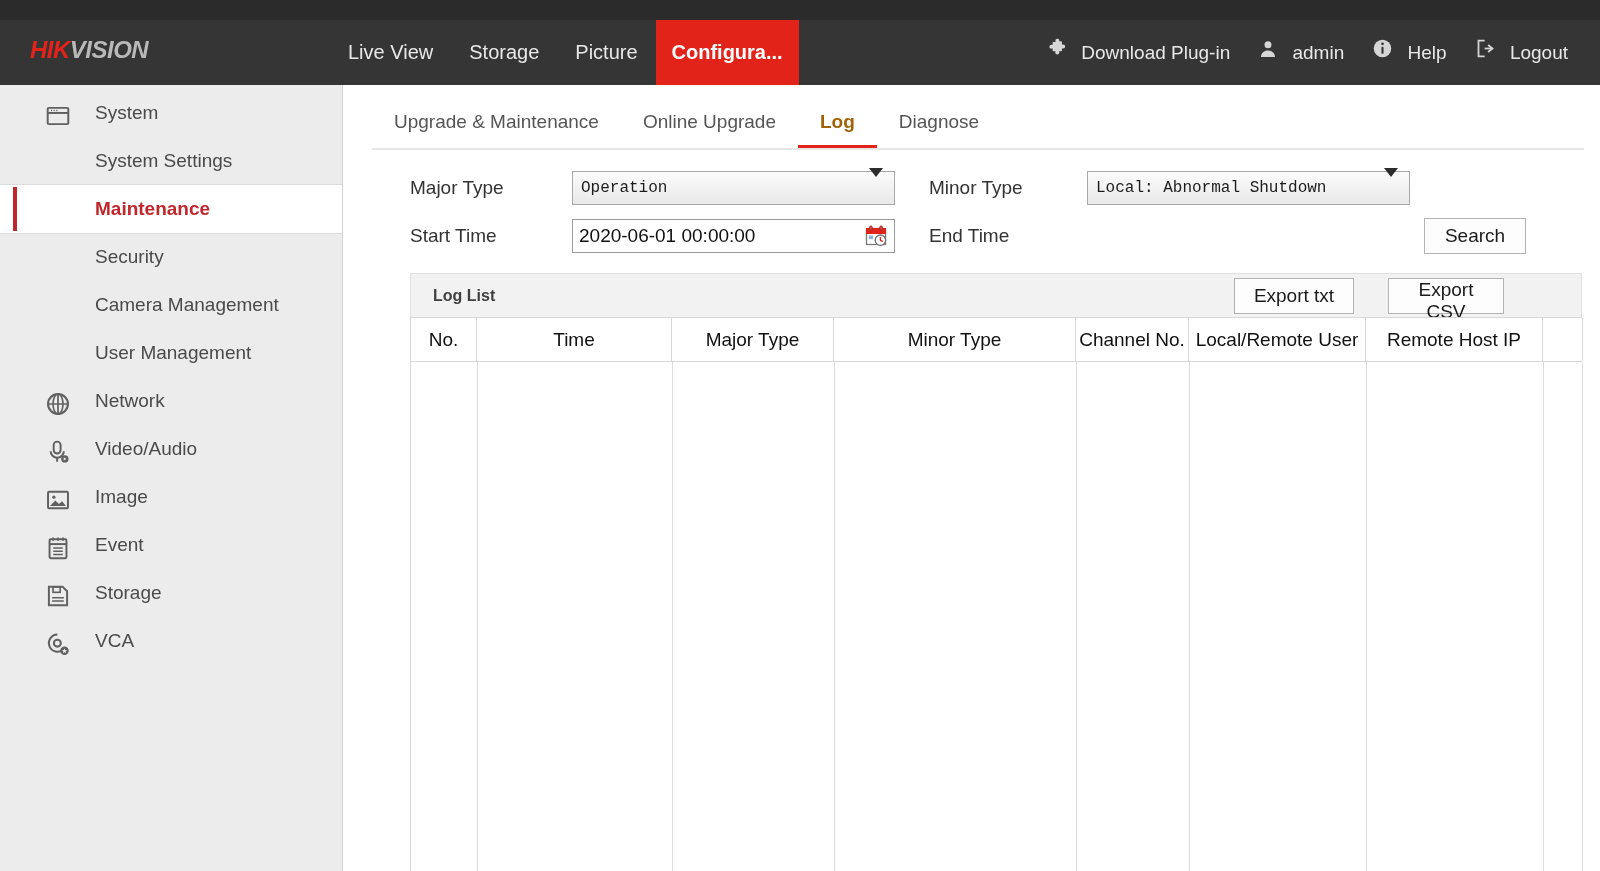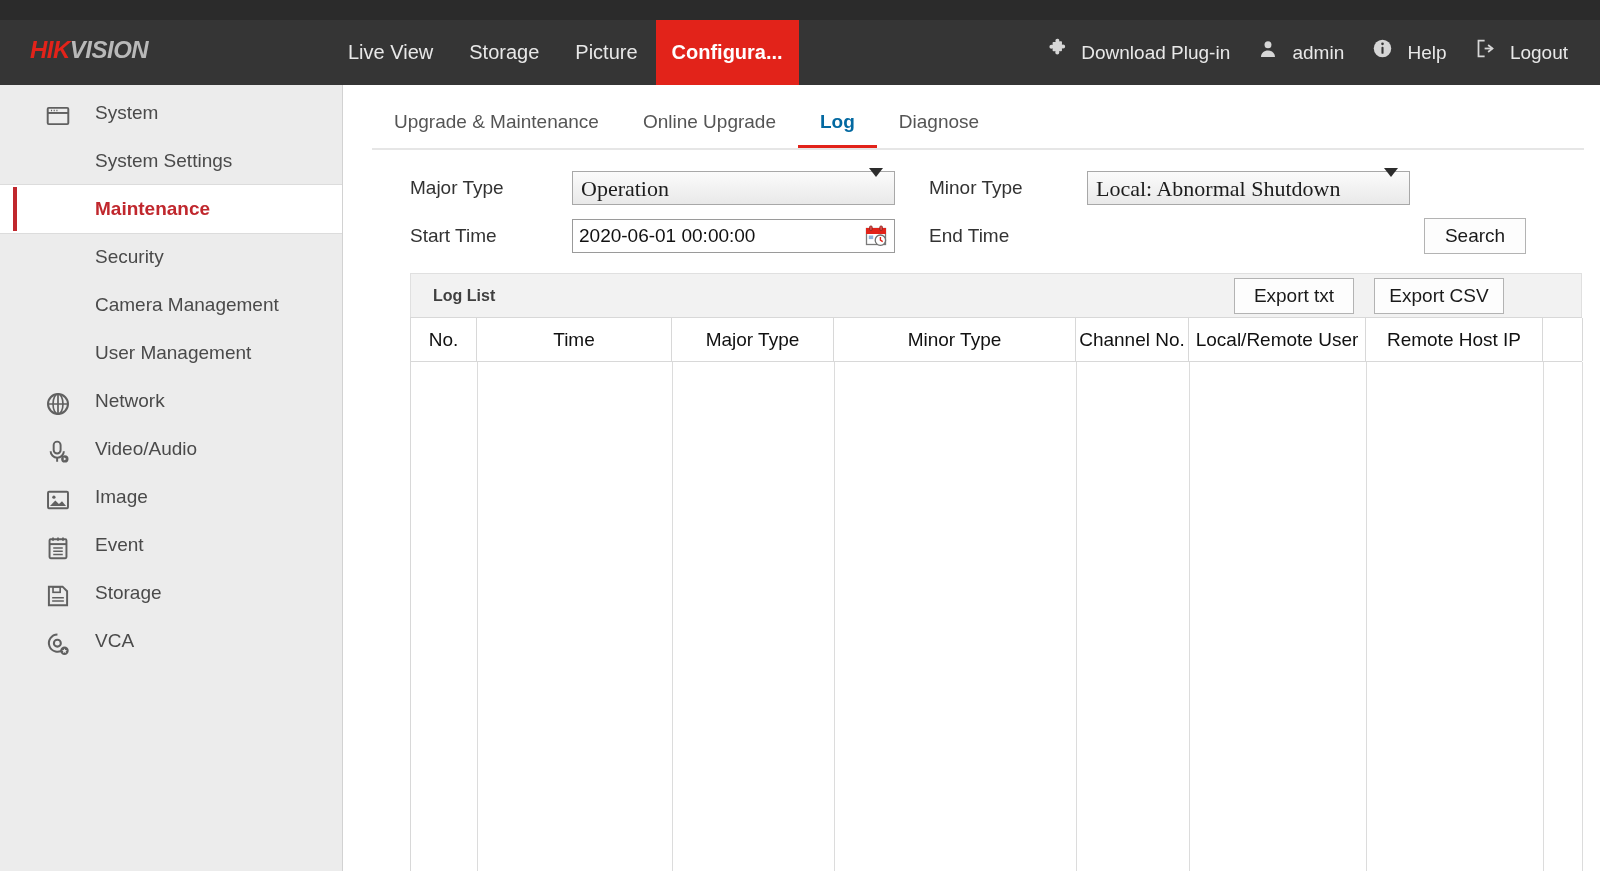--- a/index.html
+++ b/index.html
@@ -88,32 +88,32 @@
     position: absolute; left: 28px; top: 17px;
     width: 1212px; height: 48px;
     border-bottom: 2px solid #e6e6e6;
   }
   .tab {
     display: inline-block; height: 46px; line-height: 40px;
     padding: 0 22px; font-size: 19px; color: #555; cursor: pointer;
     vertical-align: top;
   }
   .tab.active {
-    color: #0369a1; font-weight: bold;
+    color: #a16207; font-weight: bold;
     border-bottom: 3px solid #e2231a;
   }
 
   
   .frow { position: absolute; left: 0; width: 1256px; height: 40px; }
   .flabel { position: absolute; font-size: 19px; color: #333; line-height: 40px; }
 
   select.fsel {
     position: absolute; height: 34px;
-    font-family: Liberation Serif, serif;
-    font-size: 22px; color: #1c1c1c;
+    font-family: Liberation Mono, monospace;
+    font-size: 16px; color: #1c1c1c;
     border: 1px solid #a8a8a8;
     background: linear-gradient(#fbfbfb, #e9e9e9);
     padding: 0 8px;
     -webkit-appearance: none; appearance: none;
     cursor: pointer;
   }
   .selwrap { position: absolute; }
   .selwrap .arrow {
     position: absolute; right: 12px; top: 50%; margin-top: -3px;
     width: 0; height: 0; pointer-events: none;
@@ -374,21 +374,21 @@
 
     <span class="flabel" style="left:585px;">End Time</span>
 
 
     <button class="btn" style="position:absolute; left:1080px; top:2px; width:102px;">Search</button>
   </div>
 
   <div class="loghdr">
     <span class="title">Log List</span>
     <button class="btn" style="right:227px; width:120px;">Export txt</button>
-    <button class="btn" style="right:77px; width:130px;">Export CSV</button>
+    <button class="btn" style="right:77px; width:116px;">Export CSV</button>
   </div>
 
   <div class="table">
     <div class="thead">
       <div class="th" style="left:0;    width:66px;">No.</div>
       <div class="th" style="left:66px; width:195px;">Time</div>
       <div class="th" style="left:261px;width:162px;">Major Type</div>
       <div class="th" style="left:423px;width:242px;">Minor Type</div>
       <div class="th" style="left:665px;width:113px;">Channel No.</div>
       <div class="th" style="left:778px;width:177px;">Local/Remote User</div>

